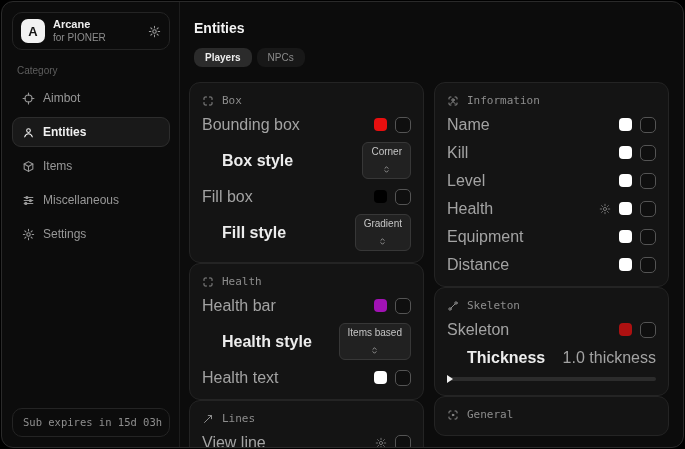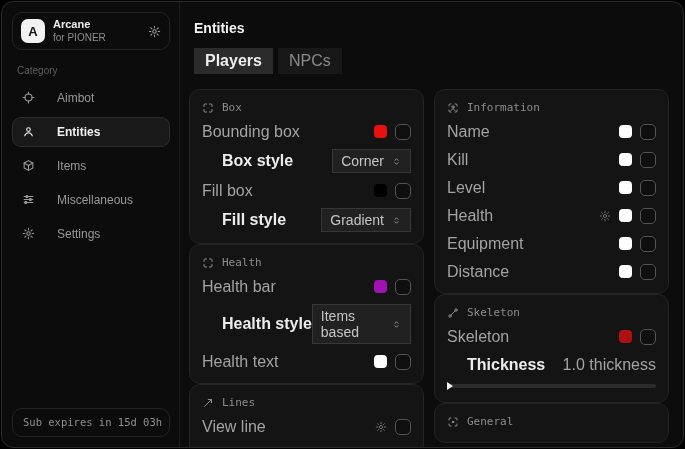--- a/index.html
+++ b/index.html
@@ -9,45 +9,45 @@
   
   .sidebar{box-sizing:border-box;width:178px;flex:0 0 178px;border-right:1px solid #1d1d1d;display:flex;flex-direction:column;padding:10px 9px 10px 10px;}
   .brand-card{display:flex;align-items:center;gap:8px;border:1px solid #242424;border-radius:10px;padding:5px 8px;}
   .logo{width:24px;height:24px;background:#f2f2f2;border-radius:7px;color:#141414;font-weight:700;font-size:13px;display:flex;align-items:center;justify-content:center;}
   .brand-text{display:flex;flex-direction:column;line-height:1.25;}
   .brand-name{font-size:11px;font-weight:700;color:#ededed;}
   .brand-sub{font-size:10px;color:#8d8d8d;}
   .brand-gear{margin-left:auto;color:#9a9a9a;display:flex;}
   .category{font-size:10px;color:#5e5e5e;margin:15px 4px 7px 5px;}
   .nav{display:flex;flex-direction:column;gap:4px;}
-  .nav-item{display:flex;gap:22px;padding:7px 9px;border-radius:9px;border:1px solid transparent;color:#989898;font-size:12px;cursor:pointer;}
+  .nav-item{display:flex;align-items:center;gap:8px;padding:7px 9px;border-radius:9px;border:1px solid transparent;color:#989898;font-size:12px;cursor:pointer;}
   .nav-item.active{background:#191919;border-color:#2d2d2d;color:#f1f1f1;font-weight:600;}
   .footer-card{margin-top:auto;border:1px solid #242424;border-radius:10px;padding:7px 10px 8px;}
   .footer-line1{font-family:"DejaVu Sans Mono","Liberation Mono",monospace;font-size:10.5px;color:#8f8f8f;white-space:nowrap;}
   .footer-line2{font-size:10.5px;font-weight:700;color:#9b9b9b;margin-top:3px;white-space:nowrap;}
 
   
   .main{flex:1;min-width:0;padding:14px 14px 0 9px;display:flex;flex-direction:column;}
   .main-title{font-size:14px;font-weight:700;color:#f3f3f3;margin:4px 0 12px 5px;}
   .tabs{display:flex;gap:5px;margin:0 0 15px 5px;}
-  .tab{padding:4px 11px;border-radius:0;font-size:16px;color:#8a8a8a;background:#181818;cursor:pointer;}
+  .tab{padding:4px 11px;border-radius:8px;font-size:10px;color:#8a8a8a;background:#181818;cursor:pointer;}
   .tab.active{background:#2b2b2b;color:#ededed;font-weight:600;}
   .columns{display:flex;gap:10px;flex:1;min-height:0;}
   .col{flex:1;min-width:0;display:flex;flex-direction:column;}
 
   .card{background:#141414;border:1px solid #242424;border-radius:11px;padding:9px 12px 11px;}
   .card-header{display:flex;align-items:center;gap:8px;color:#8d8d8d;font-family:"DejaVu Sans Mono","Liberation Mono",monospace;font-size:11px;margin:2px 0 3px;}
   .card-header .ic{color:#8d8d8d;display:flex;}
   .row{display:flex;align-items:center;min-height:21px;margin-top:7px;}
   .row-label{font-size:16px;color:#a3a3a3;white-space:nowrap;}
   .row-label.bold{color:#ececec;font-weight:700;padding-left:20px;}
   .row-right{margin-left:auto;display:flex;align-items:center;gap:8px;}
   .swatch{width:13px;height:13px;border-radius:4px;flex:0 0 auto;cursor:pointer;}
   .checkbox{box-sizing:border-box;width:16px;height:16px;border:1.5px solid #545454;border-radius:5px;background:#0f0f0f;flex:0 0 auto;cursor:pointer;}
-  .dropdown{display:flex;align-items:center;gap:7px;background:#212121;border:1px solid #373737;border-radius:0;padding:3px 8px;font-size:14px;color:#c5c5c5;cursor:pointer;}
+  .dropdown{display:flex;align-items:center;gap:7px;background:#212121;border:1px solid #373737;border-radius:6px;padding:3px 8px;font-size:10px;color:#c5c5c5;cursor:pointer;flex-direction:column;}
   .dropdown .ic{color:#9a9a9a;display:flex;}
   .mini-gear{color:#717171;display:flex;cursor:pointer;}
   .value-text{font-size:16px;color:#a3a3a3;}
   .slider-track{position:relative;height:4px;background:#2c2c2c;border-radius:2px;margin:9px 0 3px;cursor:pointer;}
   .slider-fill{position:absolute;left:0;top:0;height:100%;background:#f5f5f5;border-radius:2px;}
   .slider-handle{position:absolute;top:50%;transform:translate(-50%,-50%);width:9px;height:9px;background:#fff;border-radius:50%;}
   .slider-handle.tri{width:0;height:0;background:transparent;border-radius:0;border-top:4px solid transparent;border-bottom:4px solid transparent;border-left:6px solid #f0f0f0;transform:translate(0,-50%);}
   svg{display:block;}
 </style>
 </head>

